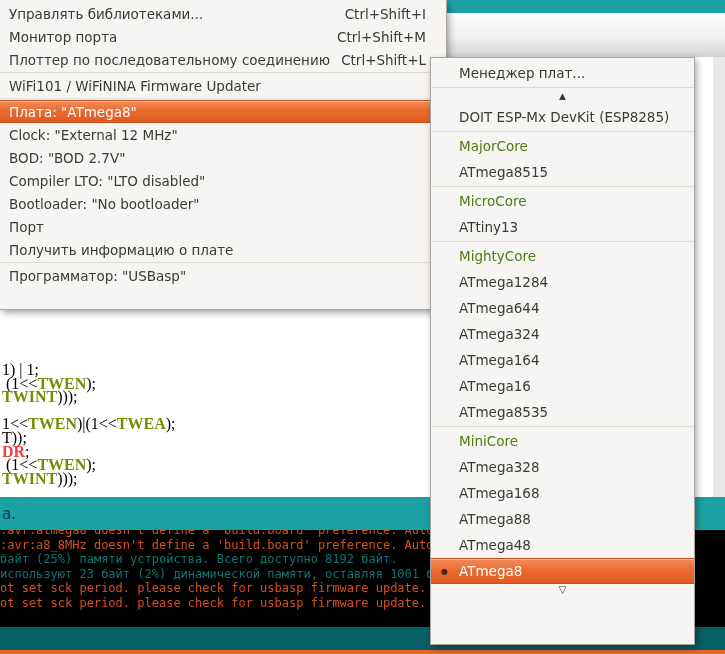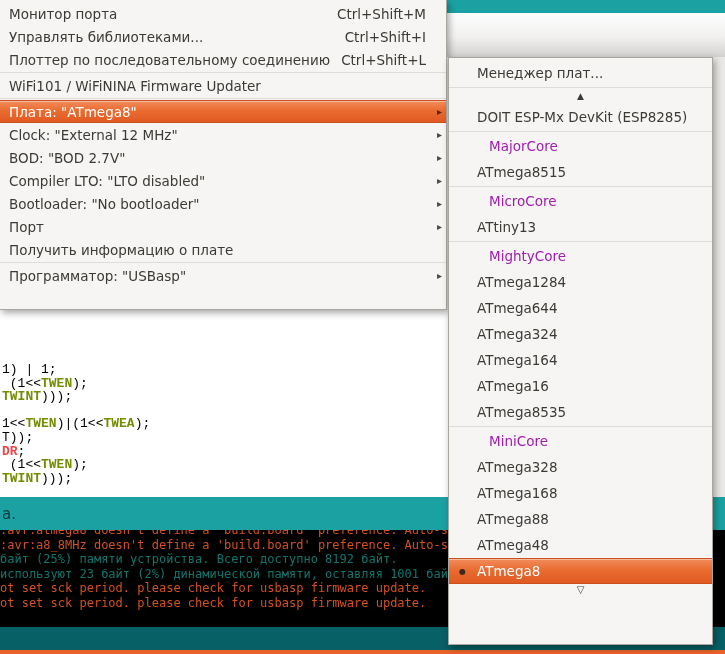--- a/index.html
+++ b/index.html
@@ -7,62 +7,62 @@
               font-family:"DejaVu Sans", "Liberation Sans", sans-serif; }
   #screen { position:relative; width:725px; height:654px; overflow:hidden; }
 
   
   .teal-top    { position:absolute; left:0; top:0; width:725px; height:13px; background:#1ba1a2; }
   .toolbar-fade{ position:absolute; left:0; top:13px; width:725px; height:44px;
                  background:linear-gradient(180deg,#fefefe 0%,#f1f0ef 55%,#d2d1d0 100%); }
   .editor      { position:absolute; left:0; top:57px; width:725px; height:440px; background:#ffffff; }
   .scroll-track{ position:absolute; left:713px; top:57px; width:12px; height:440px; background:#e9e8e7; }
   .code        { position:absolute; left:2px; top:306px; width:460px;
-                 font-family:Liberation Mono, monospace;
-                 font-size:13px; line-height:13.6px; white-space:pre; color:#000; }
+                 font-family:Liberation Serif, serif;
+                 font-size:16px; line-height:13.6px; white-space:pre; color:#000; }
   .c-k { color:#000000; } .c-o { color:#728E00; font-weight:bold;text-align:right; }
   .c-t { color:#ef4444; font-weight:bold; } .c-c { color:#434f54; }
 
   .status-bar  { position:absolute; left:0; top:497px; width:725px; height:33px; background:#1ba1a2;
                  color:#0e3c3c; font-size:15px; padding:8px 0 0 2px; }
   .console     { position:absolute; left:0; top:530px; width:725px; height:97px; background:#000;
                  overflow:hidden; font-family:"DejaVu Sans Mono","Liberation Mono",monospace;
                  font-size:12px; line-height:14.5px; white-space:pre; padding-top:1px; }
   .console .ln-orange { color:#d4501e; }
   .console .ln-white  { color:#0f766e; }
   .console .clip      { margin-top:-8px; }
   .band-darkteal { position:absolute; left:0; top:627px; width:725px; height:23px; background:#076065; }
   .strip-orange  { position:absolute; left:0; top:650px; width:725px; height:4px; background:#e8622a; }
 
   
   .menu-panel { position:absolute; background:#f6f5f3; border:1px solid #a9a59f;
                 box-shadow:2px 3px 7px rgba(0,0,0,.35); }
   #tools-menu { left:0; top:0; width:447px; height:310px; border-top:none; border-left:none;
                 padding-top:2px; z-index:10; }
-  #board-submenu { left:448px; top:57px; width:265px; height:588px; padding-top:2px; z-index:11;
+  #board-submenu { left:430px; top:57px; width:265px; height:588px; padding-top:2px; z-index:11;
                    display:flex; flex-direction:column; }
 
   .mi { height:23px; display:flex; align-items:center; padding:0 4px 0 9px;
         font-size:13.5px; color:#3b3a36; cursor:default; }
   .mi .lab { flex:0 1 auto; white-space:nowrap; overflow:hidden; }
   .mi .sc  { margin-left:auto; padding-right:4px; white-space:nowrap; }
   .mi .ar  { width:12px; text-align:right; font-size:10px; color:#4a4944; }
   .sep { height:1px; background:#dddcd9; margin:1px 0; }
 
   .mi.hl, .smi.hl {
     background:linear-gradient(180deg,#f28c5c 0%,#ea6c31 45%,#e05a22 100%);
     border-top:1px solid #c94f1d; border-bottom:1px solid #c94f1d;
     box-shadow:inset 0 1px 0 rgba(255,255,255,.4);
     color:#ffffff; }
   .mi.hl .ar { color:#5a2410; }
 
   .smi { height:26px; flex:0 0 auto; display:flex; align-items:center;
          padding:0 6px 0 8px; font-size:13.5px; color:#3b3a36; cursor:default; }
   .smi .bullet { width:20px; font-size:8px; color:#3a2a20; text-align:left; padding-left:2px; }
-  .smi.header { color:#a21caf;margin-left:12px; }
+  .smi.header { color:#4d7c0f; }
   .scroll-row { flex:0 0 auto; text-align:center; color:#3b3a36; cursor:default; }
   .scroll-up   { height:15px; font-size:9px; line-height:15px; }
   .scroll-down { height:13px; font-size:10px; line-height:12px; }
 </style>
 </head>
 <body>
 
 <div id="screen">
 
   <div class="teal-top"></div>
@@ -73,27 +73,27 @@
   <div class="scroll-track"></div>
   <div class="status-bar">
     <span>а.</span>
   </div>
   <div class="console" id="console-lines"><div class="ln-orange clip">:avr:atmega8 doesn't define a 'build.board' preference. Auto-set</div><div class="ln-orange">:avr:a8_8MHz doesn't define a 'build.board' preference. Auto-set</div><div class="ln-white">байт (25%) памяти устройства. Всего доступно 8192 байт.</div><div class="ln-white">используют 23 байт (2%) динамической памяти, оставляя 1001 байт</div><div class="ln-orange">ot set sck period. please check for usbasp firmware update.</div><div class="ln-orange">ot set sck period. please check for usbasp firmware update.</div></div>
   <div class="band-darkteal"></div>
   <div class="strip-orange"></div>
 
   <div id="tools-menu" class="menu-panel">
       <div class="mi">
+        <span class="lab">Управлять библиотеками...</span>
+        <span class="sc">Ctrl+Shift+I</span>
+        <span class="ar"></span>
+      </div>
+      <div class="mi">
         <span class="lab">Монитор порта</span>
         <span class="sc">Ctrl+Shift+M</span>
-        <span class="ar"></span>
-      </div>
-      <div class="mi">
-        <span class="lab">Управлять библиотеками...</span>
-        <span class="sc">Ctrl+Shift+I</span>
         <span class="ar"></span>
       </div>
       <div class="mi">
         <span class="lab">Плоттер по последовательному соединению</span>
         <span class="sc">Ctrl+Shift+L</span>
         <span class="ar"></span>
       </div>
       <div class="sep"></div>
       <div class="mi">
         <span class="lab">WiFi101 / WiFiNINA Firmware Updater</span>

